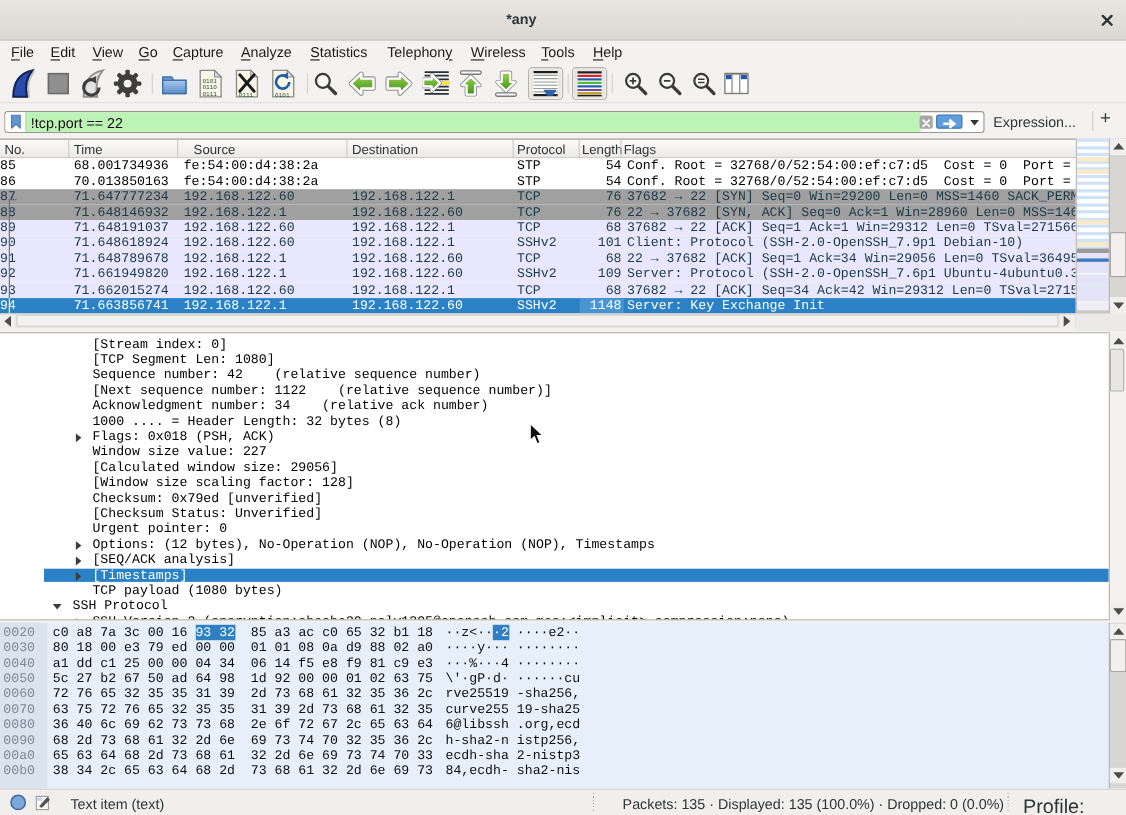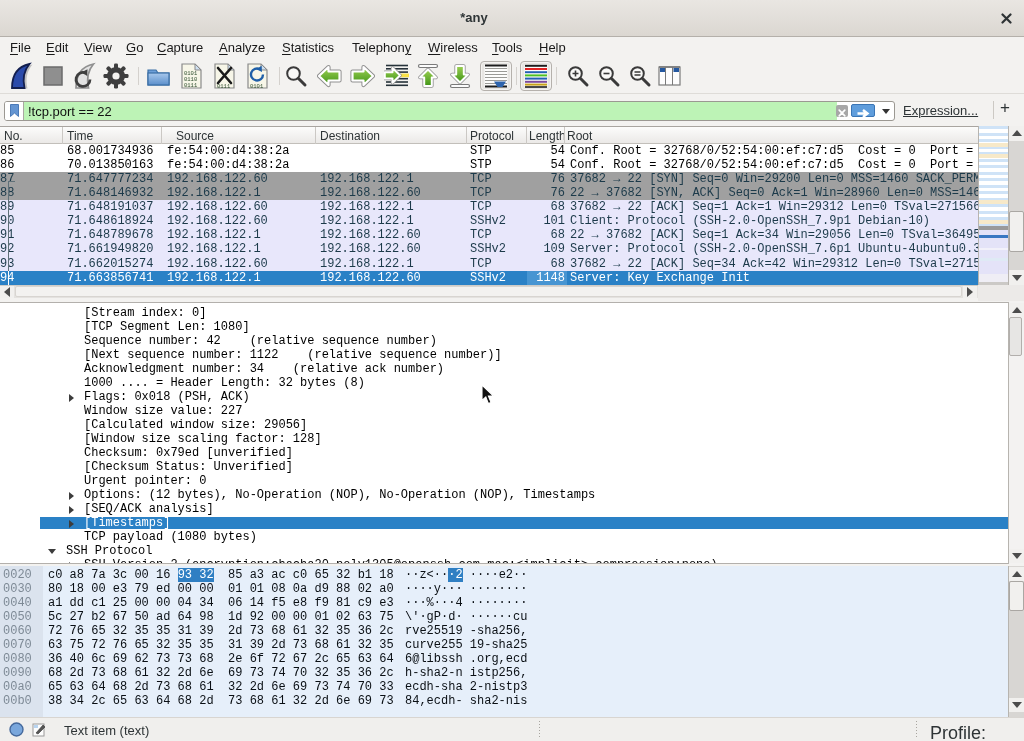--- a/index.html
+++ b/index.html
@@ -23,21 +23,21 @@
   .tsep{position:absolute;top:64px;width:1px;height:24px;background:#d4d1cd;}
   
   #filterbar{left:0;top:94px;width:1024px;height:33px;background:#f3f2f0;
     border-bottom:1px solid #c9c6c1;box-sizing:border-box;}
   #filterfield{left:4px;top:101px;width:889px;height:18px;
     border:1px solid #9b9892;border-radius:3px;background:#fff;}
   #greenarea{left:18px;top:0;width:814px;height:18px;background:#bdf3b6;}
   #bookmarkbtn{left:0px;top:0px;width:18px;height:18px;background:#fff;
     border-right:1px solid #aaa7a2;border-radius:2px 0 0 2px;}
   #filtertext{left:23px;top:2px;font-size:13px;color:#111;}
-  #exprtext{left:903px;top:103px;font-size:13px;color:#2e3436;text-decoration:underline;}
+  #exprtext{left:903px;top:103px;font-size:13px;color:#2e3436;}
   #plusbtn{left:1000px;top:98px;font-size:17px;color:#2e3436;}
   
   #plheader{left:0;top:126px;width:978px;height:18px;
     background:linear-gradient(#fcfcfb,#ebe9e7);
     border-top:1px solid #a9a5a0;border-bottom:1px solid #c2bfba;
     box-sizing:border-box;font-size:12px;color:#2e3436;}
   #plheader span{position:absolute;top:2px;}
   .hsep{position:absolute;top:0px;width:1px;height:17px;background:#cbc8c4;}
   #plist{left:0;top:144px;width:978px;height:146px;background:#fff;
     font-family:"Liberation Mono",monospace;font-size:12px;white-space:pre;}
@@ -327,21 +327,21 @@
 <div class="abs" style="left:993px;top:101px;width:1px;height:18px;background:#ccc9c4"></div>
 <div id="plusbtn" class="abs">+</div>
 
 <div id="plheader" class="abs">
   <span style="left:4px">No.</span>
   <span style="left:67px">Time</span>
   <span style="left:176px">Source</span>
   <span style="left:320px">Destination</span>
   <span style="left:470px">Protocol</span>
   <span style="left:529px">Length</span>
-  <span style="left:567px">Root</span>
+  <span style="left:567px">Flags</span>
   <div class="hsep" style="left:62px"></div>
   <div class="hsep" style="left:161px"></div>
   <div class="hsep" style="left:315px"></div>
   <div class="hsep" style="left:466px"></div>
   <div class="hsep" style="left:526px"></div>
   <div class="hsep" style="left:564px"></div>
 </div>
 
 <div id="plist" class="abs"><div class="prow row-white" style="top:0.00px"><span class="c-no">85</span><span class="c-time">68.001734936</span><span class="c-src">fe:54:00:d4:38:2a</span><span class="c-dst"></span><span class="c-proto">STP</span><span class="c-len">54</span><span class="c-info">Conf. Root = 32768/0/52:54:00:ef:c7:d5  Cost = 0  Port = 0x8001</span></div><div class="prow row-white" style="top:14.07px"><span class="c-no">86</span><span class="c-time">70.013850163</span><span class="c-src">fe:54:00:d4:38:2a</span><span class="c-dst"></span><span class="c-proto">STP</span><span class="c-len">54</span><span class="c-info">Conf. Root = 32768/0/52:54:00:ef:c7:d5  Cost = 0  Port = 0x8001</span></div><div class="prow row-gray" style="top:28.14px"><span class="c-no">87</span><span class="c-time">71.647777234</span><span class="c-src">192.168.122.60</span><span class="c-dst">192.168.122.1</span><span class="c-proto">TCP</span><span class="c-len">76</span><span class="c-info">37682 → 22 [SYN] Seq=0 Win=29200 Len=0 MSS=1460 SACK_PERM=1 TSv</span></div><div class="prow row-gray" style="top:42.21px"><span class="c-no">88</span><span class="c-time">71.648146932</span><span class="c-src">192.168.122.1</span><span class="c-dst">192.168.122.60</span><span class="c-proto">TCP</span><span class="c-len">76</span><span class="c-info">22 → 37682 [SYN, ACK] Seq=0 Ack=1 Win=28960 Len=0 MSS=1460 SAC</span></div><div class="prow row-lav" style="top:56.28px"><span class="c-no">89</span><span class="c-time">71.648191037</span><span class="c-src">192.168.122.60</span><span class="c-dst">192.168.122.1</span><span class="c-proto">TCP</span><span class="c-len">68</span><span class="c-info">37682 → 22 [ACK] Seq=1 Ack=1 Win=29312 Len=0 TSval=2715669 TSe</span></div><div class="prow row-lav" style="top:70.35px"><span class="c-no">90</span><span class="c-time">71.648618924</span><span class="c-src">192.168.122.60</span><span class="c-dst">192.168.122.1</span><span class="c-proto">SSHv2</span><span class="c-len">101</span><span class="c-info">Client: Protocol (SSH-2.0-OpenSSH_7.9p1 Debian-10)</span></div><div class="prow row-lav" style="top:84.42px"><span class="c-no">91</span><span class="c-time">71.648789678</span><span class="c-src">192.168.122.1</span><span class="c-dst">192.168.122.60</span><span class="c-proto">TCP</span><span class="c-len">68</span><span class="c-info">22 → 37682 [ACK] Seq=1 Ack=34 Win=29056 Len=0 TSval=36495114 T</span></div><div class="prow row-lav" style="top:98.49px"><span class="c-no">92</span><span class="c-time">71.661949820</span><span class="c-src">192.168.122.1</span><span class="c-dst">192.168.122.60</span><span class="c-proto">SSHv2</span><span class="c-len">109</span><span class="c-info">Server: Protocol (SSH-2.0-OpenSSH_7.6p1 Ubuntu-4ubuntu0.3)</span></div><div class="prow row-lav" style="top:112.56px"><span class="c-no">93</span><span class="c-time">71.662015274</span><span class="c-src">192.168.122.60</span><span class="c-dst">192.168.122.1</span><span class="c-proto">TCP</span><span class="c-len">68</span><span class="c-info">37682 → 22 [ACK] Seq=34 Ack=42 Win=29312 Len=0 TSval=2715684 T</span></div><div class="prow row-sel" style="top:126.63px"><span class="c-no">94</span><span class="c-time">71.663856741</span><span class="c-src">192.168.122.1</span><span class="c-dst">192.168.122.60</span><div style="position:absolute;left:527px;top:0;width:40px;height:14px;background:#4795d2"></div><span class="c-proto">SSHv2</span><span class="c-len">1148</span><span class="c-info">Server: Key Exchange Init</span></div><div style="position:absolute;left:8px;top:37px;width:1px;height:104px;background:#5f7078"></div><div style="position:absolute;left:8px;top:37px;width:7px;height:1px;background:#5f7078"></div><div style="position:absolute;left:8px;top:127px;width:1px;height:14px;background:#fff"></div></div>
 
@@ -420,19 +420,20 @@
   <svg class="abs" style="left:9px;top:4px" width="15" height="15" viewBox="0 0 15 15">
     <circle cx="7.5" cy="7.5" r="6.5" fill="#7aa7dc" stroke="#45699c" stroke-width="1.4"></circle>
   </svg>
   <svg class="abs" style="left:32px;top:4px" width="15" height="15" viewBox="0 0 15 15">
     <rect x="1" y="2" width="11" height="12" fill="#fcfcfc" stroke="#9a9a9a" stroke-width="1"></rect>
     <rect x="2" y="3" width="4" height="3" fill="#b8d4f0"></rect>
     <path d="M4 11 L11 3 L13 5 L6 12 Z" fill="#555" stroke="#333" stroke-width="0.6"></path>
   </svg>
   <span class="abs" style="left:64px;top:5px">Text item (text)</span>
   <div class="dotsep" style="left:539px"></div>
+  <span class="abs" style="left:566px;top:5px">Packets: 135 · Displayed: 135 (100.0%) · Dropped: 0 (0.0%)</span>
   <div class="dotsep" style="left:916px"></div>
   <span class="abs" style="left:930px;top:5px;font-size:18px">Profile: Default</span>
 </div>
 
 <svg class="abs" style="left:481px;top:384px" width="14" height="22" viewBox="0 0 14 22">
   <path d="M1 1 L1 16.5 L4.8 13 L7.3 19.5 L10 18.4 L7.4 12 L12.5 12 Z" fill="#111" stroke="#fff" stroke-width="1.1"></path>
 </svg>
 
 </body></html>

